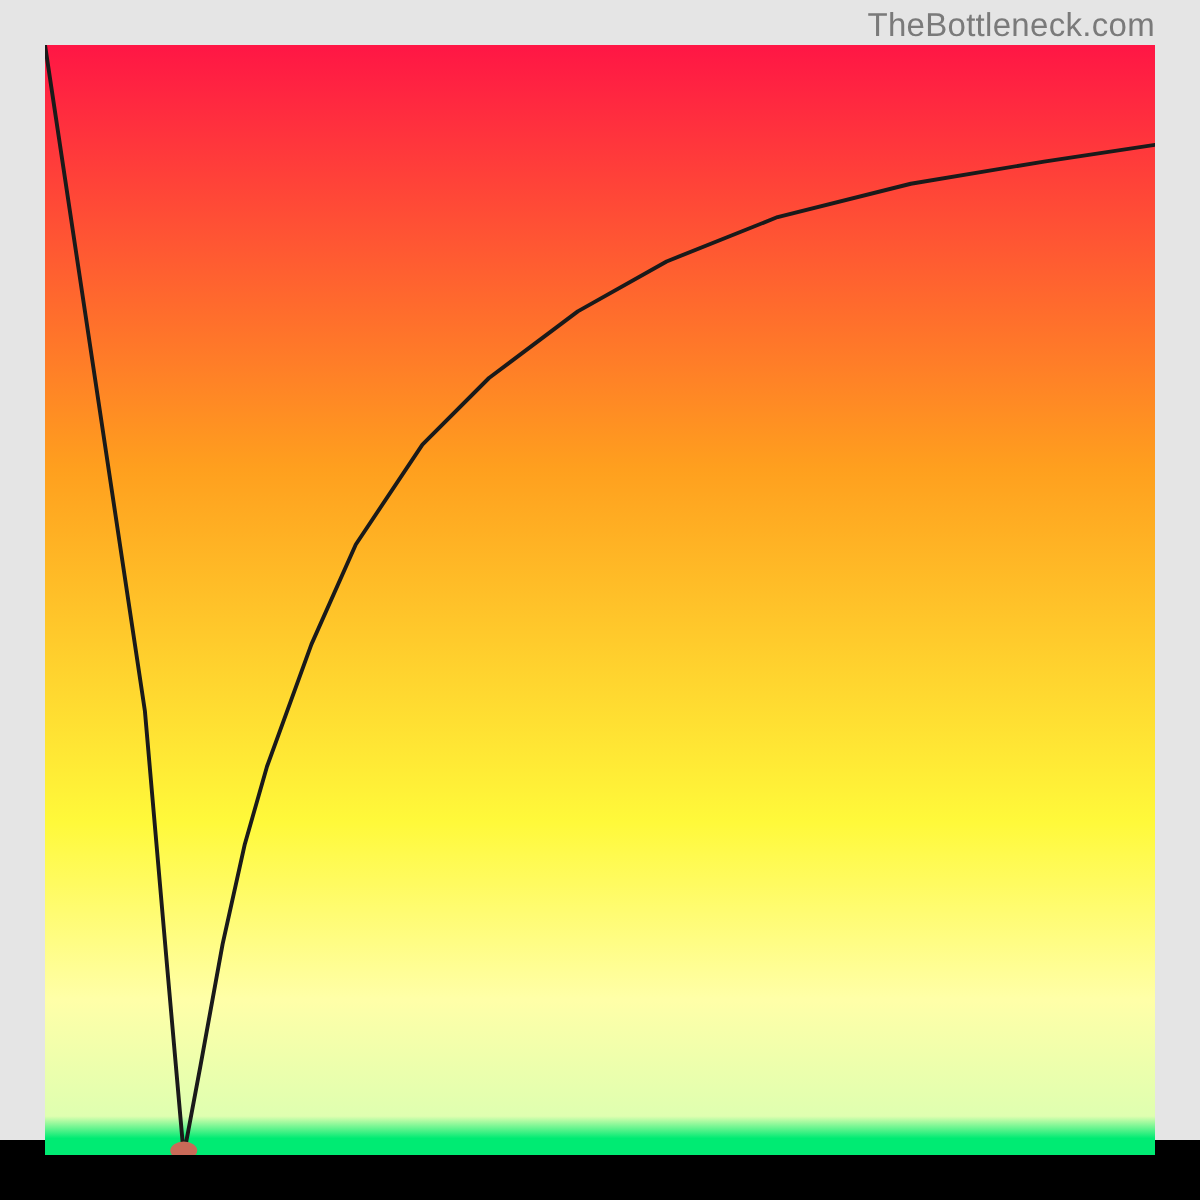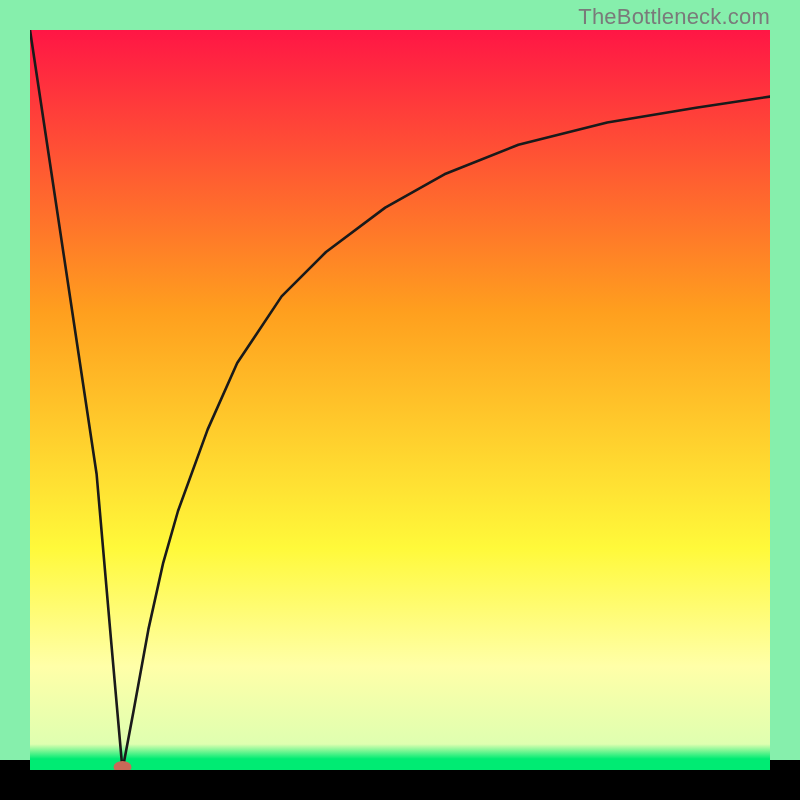--- a/index.html
+++ b/index.html
@@ -8,21 +8,21 @@
     width: 800px;
     height: 800px;
     overflow: hidden;
     background: #000;
     font-family: Arial, Helvetica, sans-serif;
   }
   .frame {
     position: relative;
     width: 800px;
     height: 760px;
-    background: #86efac;
+    background: #e5e5e5;
   }
   .plot-area {
     position: absolute;
     left: 30px;
     top: 30px;
     width: 740px;
     height: 740px;
     overflow: hidden;
   }
   .gradient {

